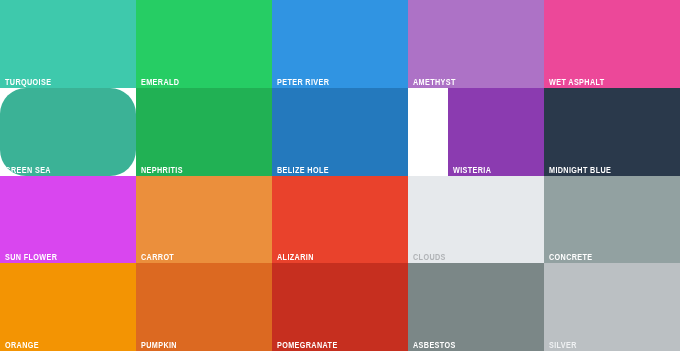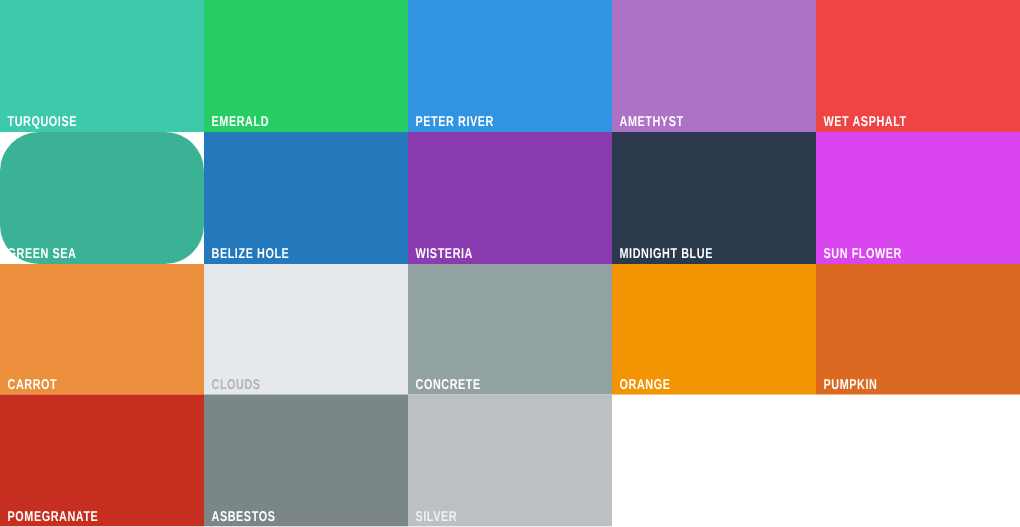--- a/index.html
+++ b/index.html
@@ -48,40 +48,46 @@
     </div>
     <div class="swatch" style="background-color: rgb(38, 205, 100); text-align: right;">
       <span class="swatch-name" style="color: rgb(255, 255, 255);">EMERALD</span>
     </div>
     <div class="swatch" style="background-color: rgb(48, 148, 226);">
       <span class="swatch-name" style="color: rgb(255, 255, 255);">PETER RIVER</span>
     </div>
     <div class="swatch" style="background-color: rgb(173, 114, 198);">
       <span class="swatch-name" style="color: rgb(255, 255, 255);">AMETHYST</span>
     </div>
-    <div class="swatch" style="background-color: #ef4444; padding-left: 40px;">
+    <div class="swatch" style="background-color: #ec4899; padding-left: 40px;">
       <span class="swatch-name" style="color: rgb(255, 255, 255);">WET ASPHALT</span>
     </div>
     <div class="swatch" style="background-color: rgb(59, 178, 150); border-radius: 26px;">
       <span class="swatch-name" style="color: rgb(255, 255, 255);">GREEN SEA</span>
     </div>
+    <div class="swatch" style="background-color: rgb(33, 177, 84);">
+      <span class="swatch-name" style="color: rgb(255, 255, 255);">NEPHRITIS</span>
+    </div>
     <div class="swatch" style="background-color: rgb(36, 121, 189);">
       <span class="swatch-name" style="color: rgb(255, 255, 255);">BELIZE HOLE</span>
     </div>
-    <div class="swatch" style="background-color: rgb(139, 59, 176);">
+    <div class="swatch" style="background-color: rgb(139, 59, 176); margin-left: 40px;">
       <span class="swatch-name" style="color: rgb(255, 255, 255);">WISTERIA</span>
     </div>
     <div class="swatch" style="background-color: rgb(42, 57, 75);">
       <span class="swatch-name" style="color: rgb(255, 255, 255);">MIDNIGHT BLUE</span>
     </div>
     <div class="swatch" style="background-color: #d946ef;">
       <span class="swatch-name" style="color: rgb(255, 255, 255);">SUN FLOWER</span>
     </div>
     <div class="swatch" style="background-color: rgb(235, 143, 60);">
       <span class="swatch-name" style="color: rgb(255, 255, 255);">CARROT</span>
+    </div>
+    <div class="swatch" style="background-color: rgb(233, 66, 44);">
+      <span class="swatch-name" style="color: rgb(255, 255, 255);">ALIZARIN</span>
     </div>
     <div class="swatch" style="background-color: rgb(230, 233, 236);">
       <span class="swatch-name" style="color: rgb(176, 179, 182);">CLOUDS</span>
     </div>
     <div class="swatch" style="background-color: rgb(146, 161, 161);">
       <span class="swatch-name" style="color: rgb(255, 255, 255);">CONCRETE</span>
     </div>
     <div class="swatch" style="background-color: rgb(243, 148, 3);">
       <span class="swatch-name" style="color: rgb(255, 255, 255);">ORANGE</span>
     </div>

